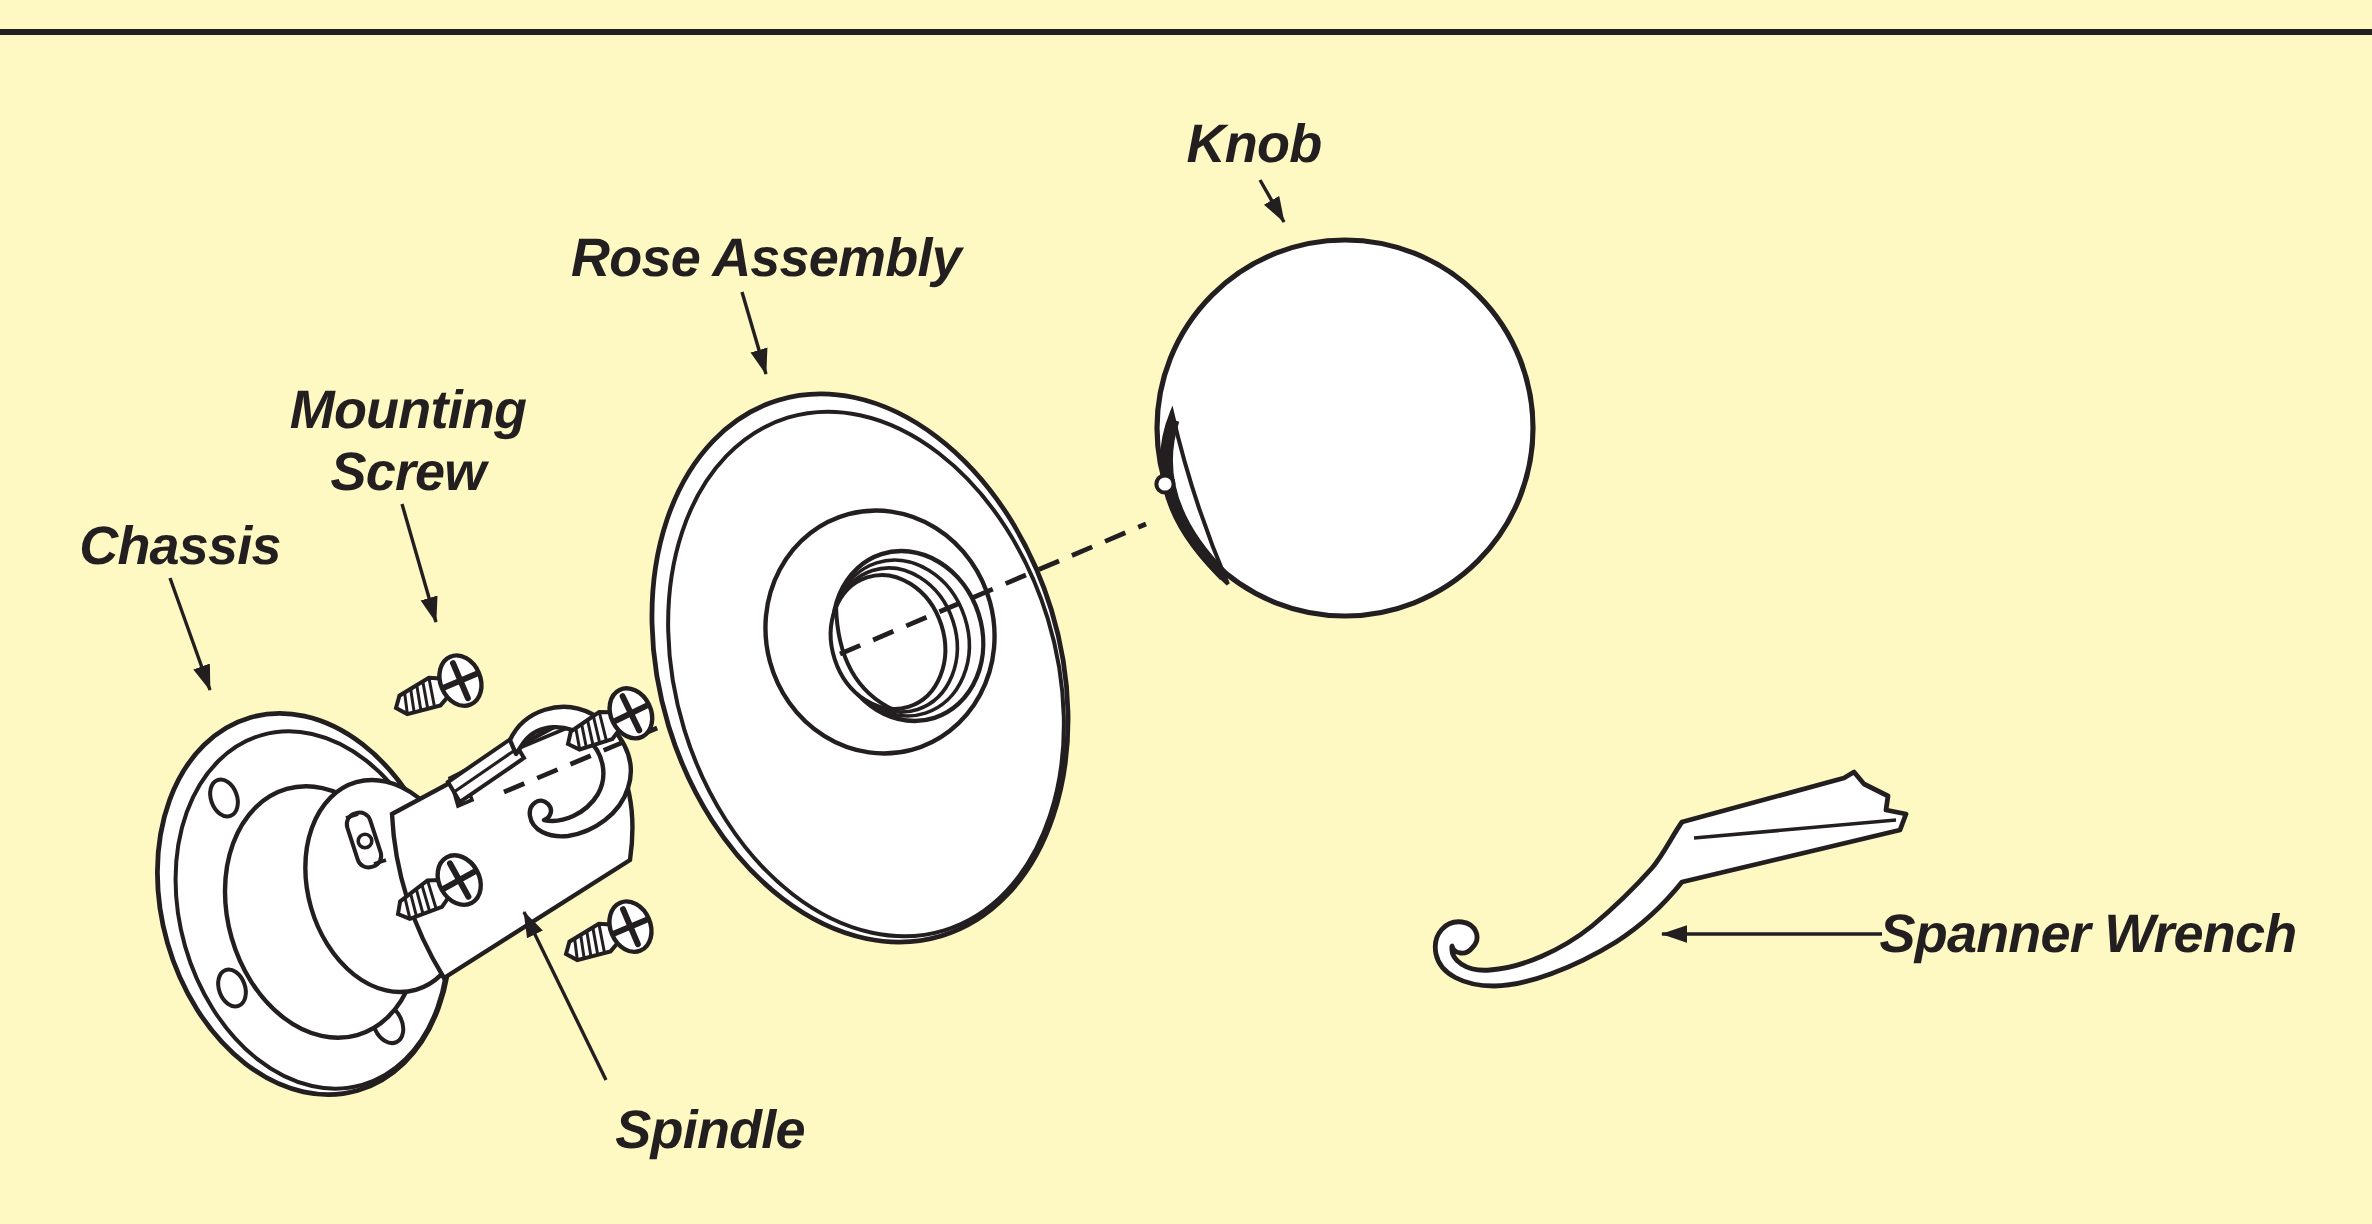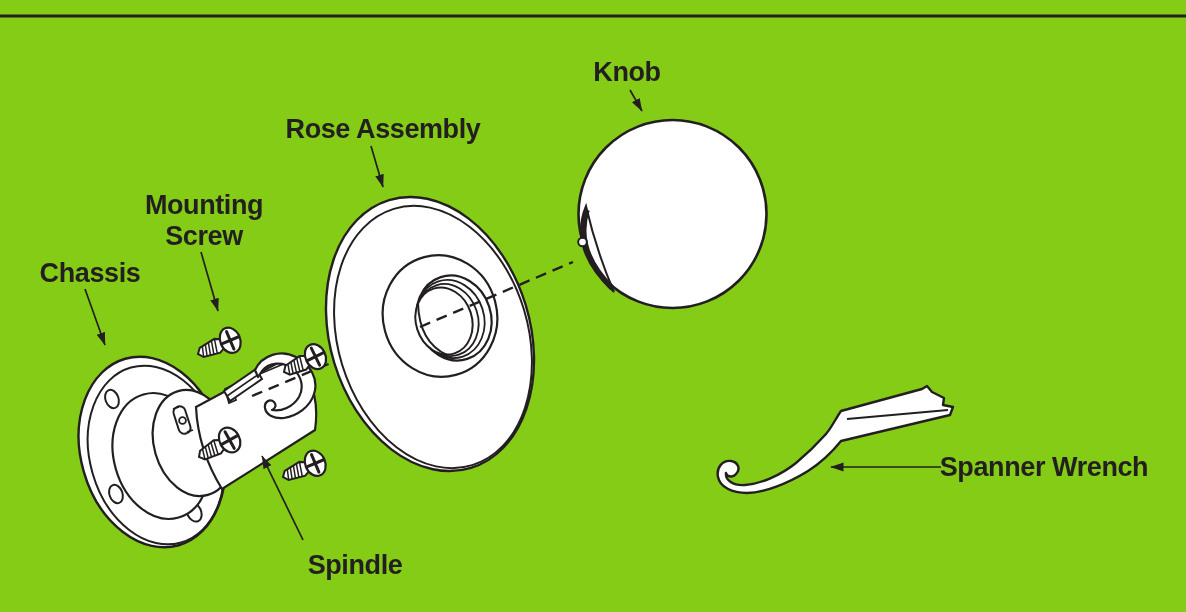--- a/index.html
+++ b/index.html
@@ -1,17 +1,17 @@
 <!DOCTYPE html>
 <html><head>
 <meta charset="utf-8">
 <style>
   html,body{margin:0;padding:0;background:#ffffff;}
-  .stage{position:relative;width:1186px;height:612px;background:#84cc16;overflow:hidden;
-         font-family:"Liberation Sans",sans-serif;}
+  .stage{position:relative;width:1186px;height:612px;background:#fef9c3;overflow:hidden;
+         font-family:"Liberation Sans",sans-serif;font-style:italic;}
   svg{display:block;}
   .o{fill:none;stroke:#231f20;}
   .w{fill:#ffffff;stroke:#231f20;}
   .ink{fill:#231f20;stroke:none;}
   .lbl{font-family:"Liberation Sans",sans-serif;font-weight:700;font-size:27px;
        fill:#231f20;letter-spacing:-0.4px;}
   .leader{fill:none;stroke:#231f20;stroke-width:1.7;}
   .dash{fill:none;stroke:#231f20;stroke-width:2.4;stroke-dasharray:11 7;}
 </style>
 </head>

